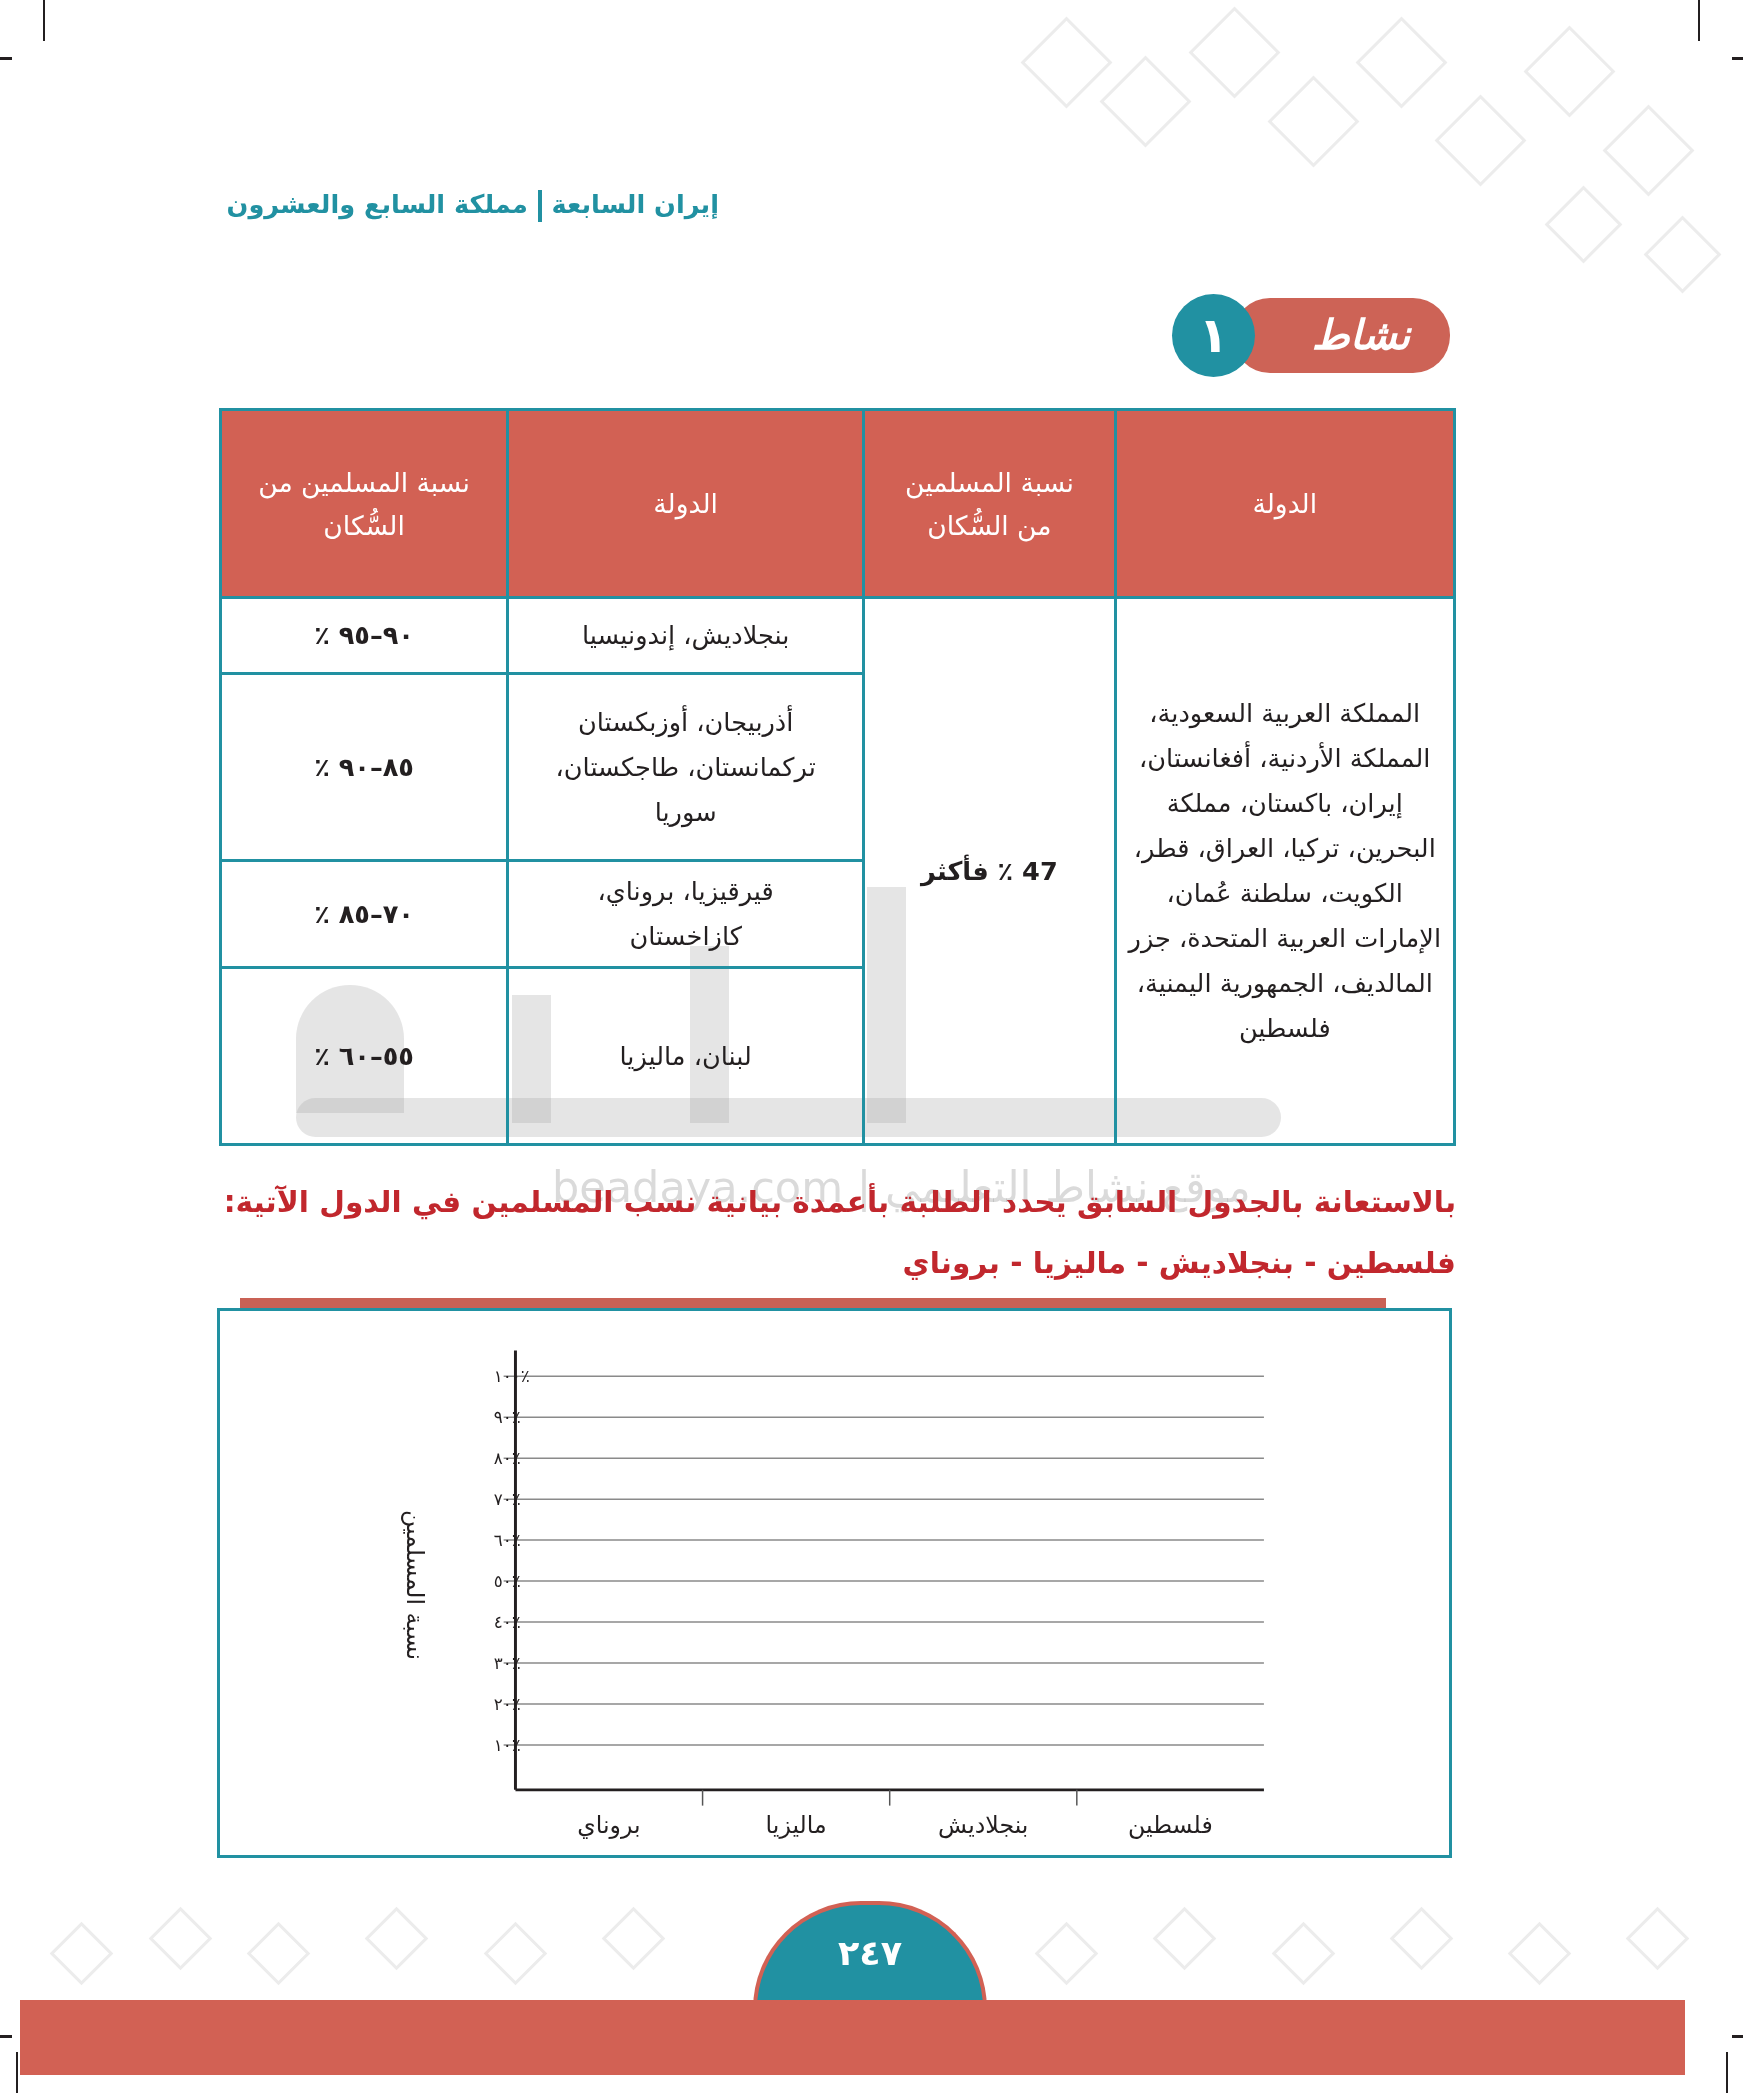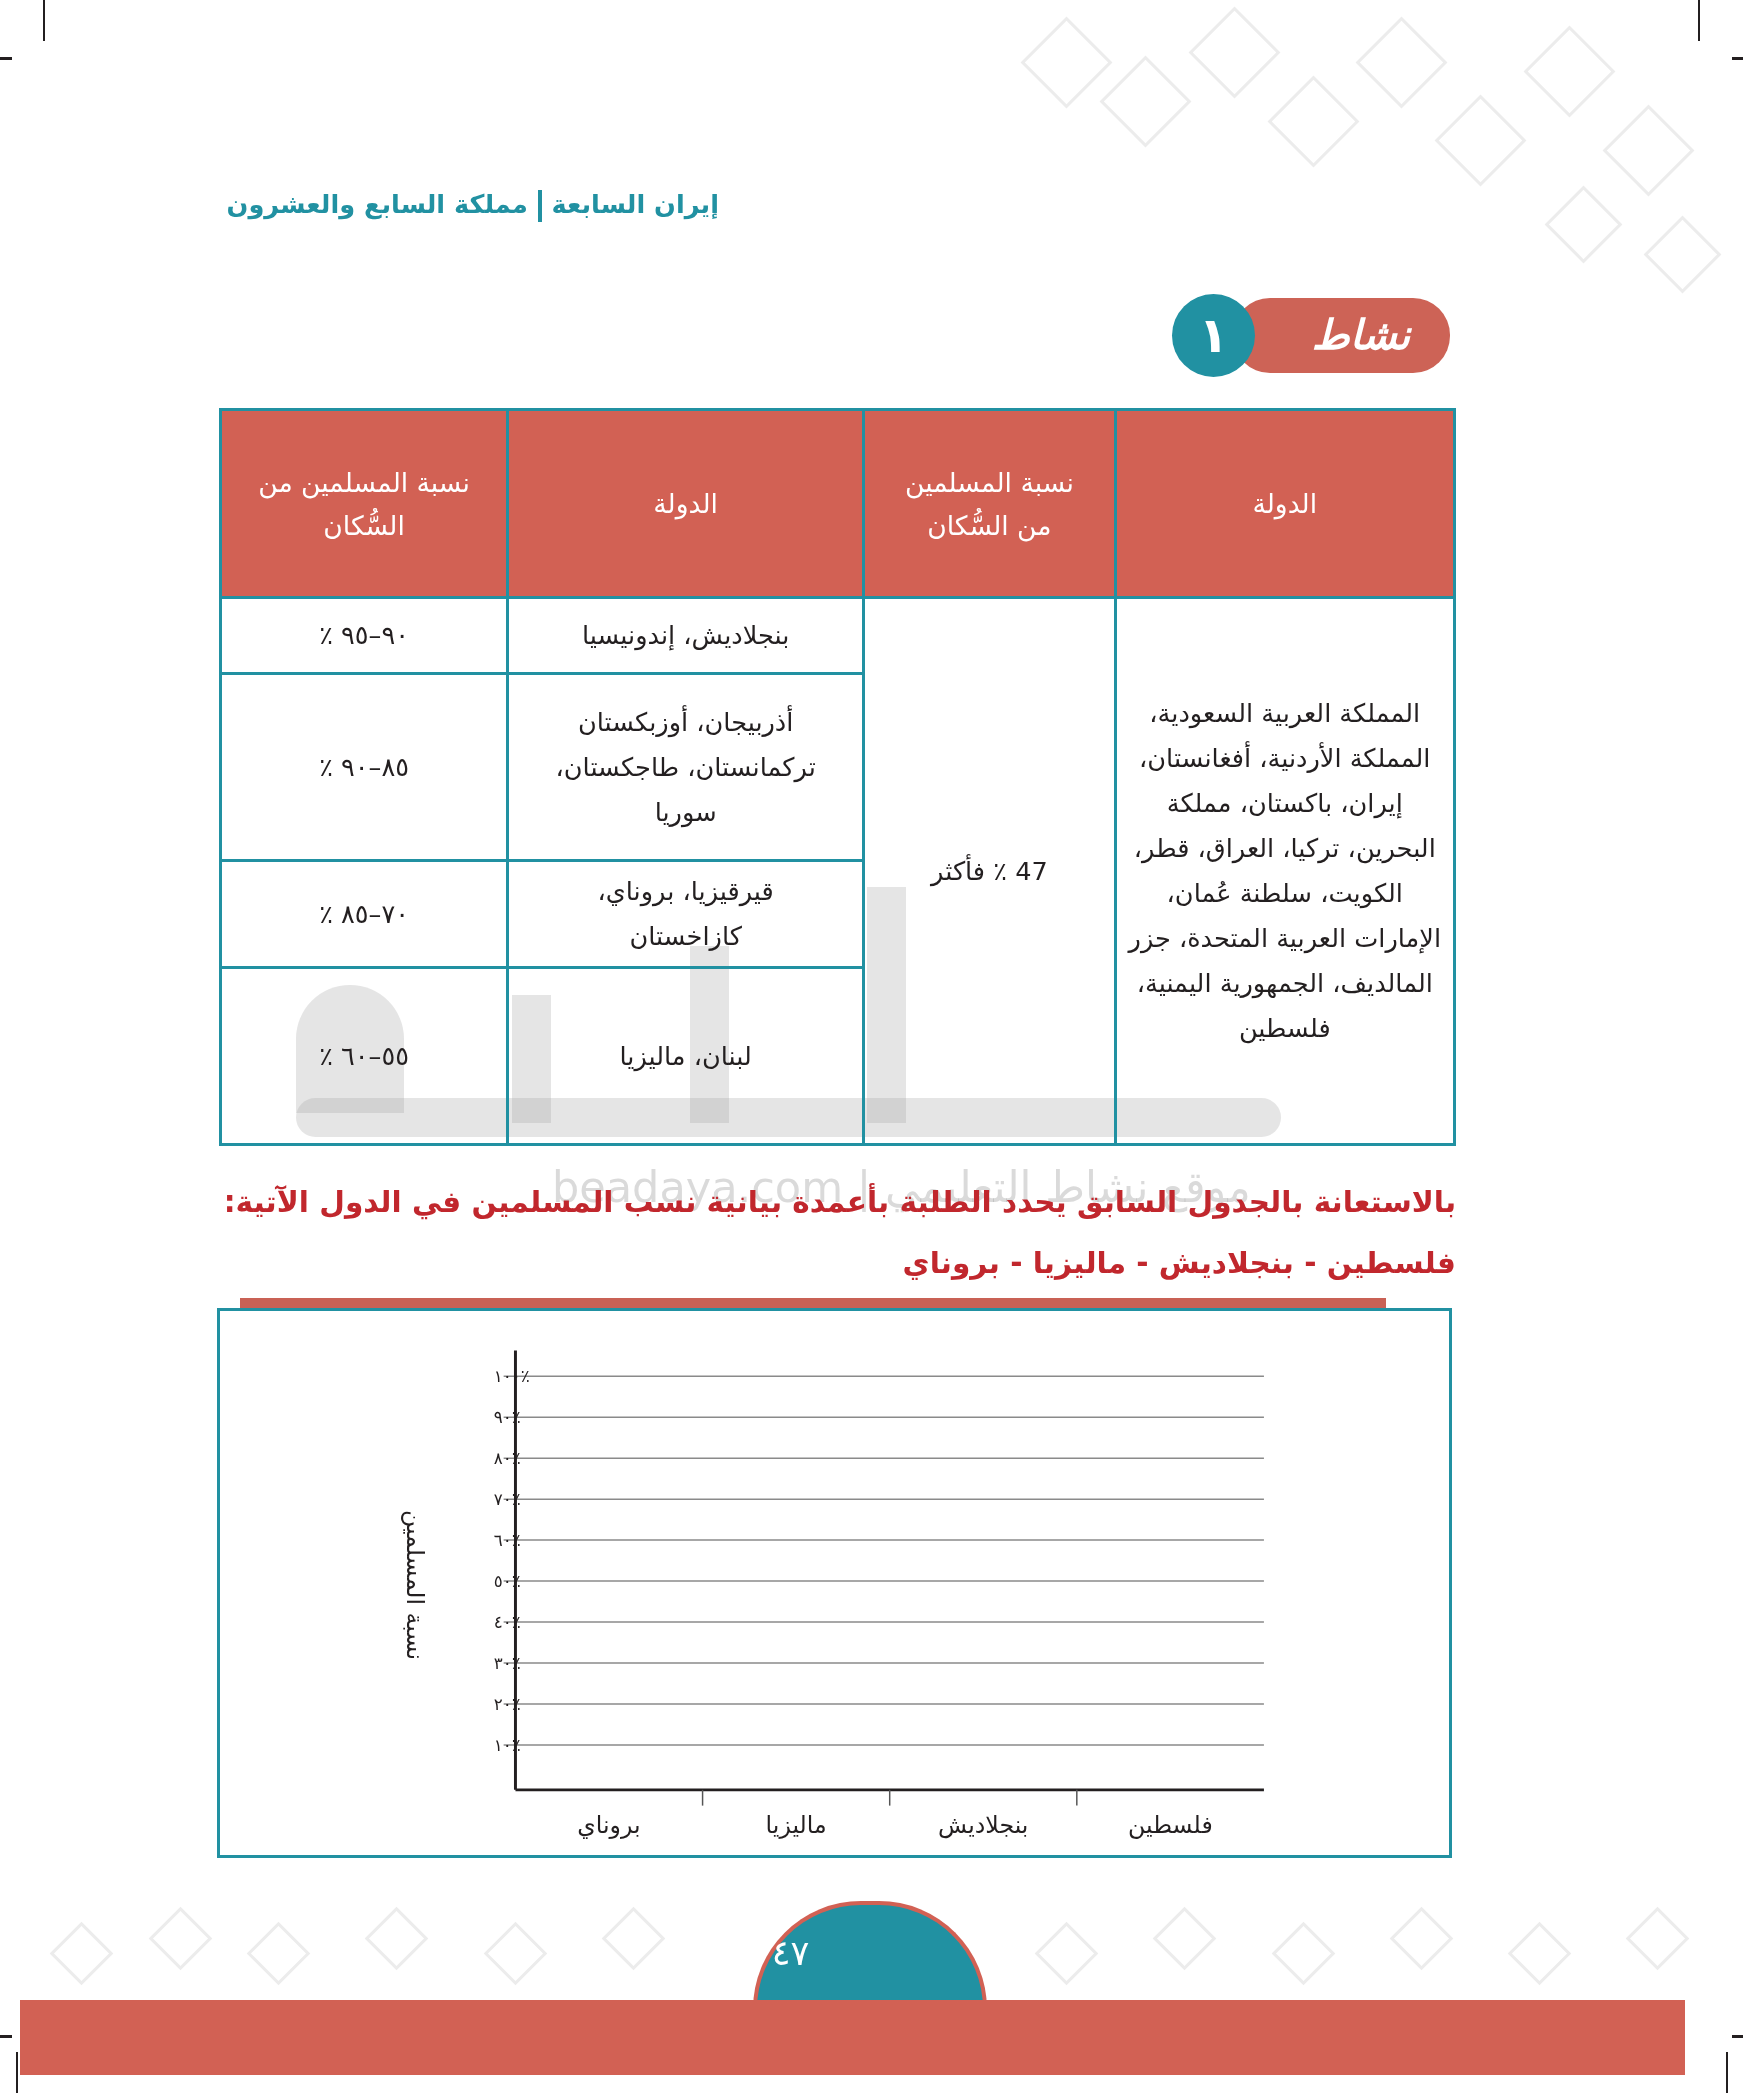--- a/index.html
+++ b/index.html
@@ -19,36 +19,36 @@
     padding-left:39px; box-sizing:border-box; direction:rtl;font-style:italic; }
   #activity-circle { position:absolute; left:0; top:0; width:83px; height:83px; border-radius:50%;
     background:#2191a2; color:#fff; font-weight:bold; font-size:49px; line-height:83px; text-align:center; }
 
   #data-table { position:absolute; left:219px; top:408px; width:1237px; border-collapse:collapse;
     direction:rtl; border:3px solid #2191a2; }
   #data-table th, #data-table td { border:3px solid #2191a2; text-align:center; vertical-align:middle;
     font-family:"DejaVu Sans", sans-serif; }
   #data-table th { background:#d26154; color:#fff; font-weight:normal; font-size:26.6px; line-height:43px; height:183px; }
   #data-table td { color:#231f20; font-size:25.6px; line-height:45px; background:transparent; }
-  .pct { direction:rtl; }
+  .pct { direction:rtl;font-weight:bold; }
 
   #instruction { left:197px; top:1172px; width:1259px; direction:rtl; text-align:right; color:#c1272d;
     font-weight:bold; font-size:29.6px; line-height:61px; }
 
   #chart-topbar { left:240px; top:1298px; width:1146px; height:11.8px; background:#c96155; }
   #chart-frame { left:217px; top:1308px; width:1235px; height:550px; border:3px solid #2191a2; box-sizing:border-box; background:transparent; }
   #chart-svg { position:absolute; left:0; top:0; }
   .tick-label { font-family:"DejaVu Sans", sans-serif; font-size:17px; fill:#231f20; }
   .cat-label { font-family:"DejaVu Sans", sans-serif; font-size:24px; fill:#231f20; }
   .axis-title { font-family:"DejaVu Sans", sans-serif; font-size:24px; fill:#231f20; }
 
   #footer-band { left:19.7px; top:2000px; width:1665px; height:75px; background:#d26154; }
   #page-tab { left:753px; top:1901px; width:234px; height:108px; background:#2191a2;
     border:4.9px solid #d26154; border-bottom:none; border-radius:118px 118px 0 0; box-sizing:border-box; }
-  #page-number { left:753px; top:1933px; width:234px; color:#fff; font-weight:normal; font-size:35px; }
+  #page-number { left:753px; top:1933px; width:234px; text-align:center; color:#fff; font-weight:bold; font-size:35px; }
 
   #watermark-text { left:552px; top:1162px; font-size:43px; color:rgba(150,150,150,0.35); font-family:"DejaVu Sans", sans-serif; }
   .wm-block { position:absolute; background:rgba(160,160,160,0.28); }
 </style>
 </head>
 <body>
 
 <div class="crop" style="left:43px;top:0;width:2px;height:41px"></div>
 <div class="crop" style="left:1698px;top:0;width:2px;height:41px"></div>
 <div class="crop" style="left:0;top:57px;width:11.8px;height:3px"></div>

